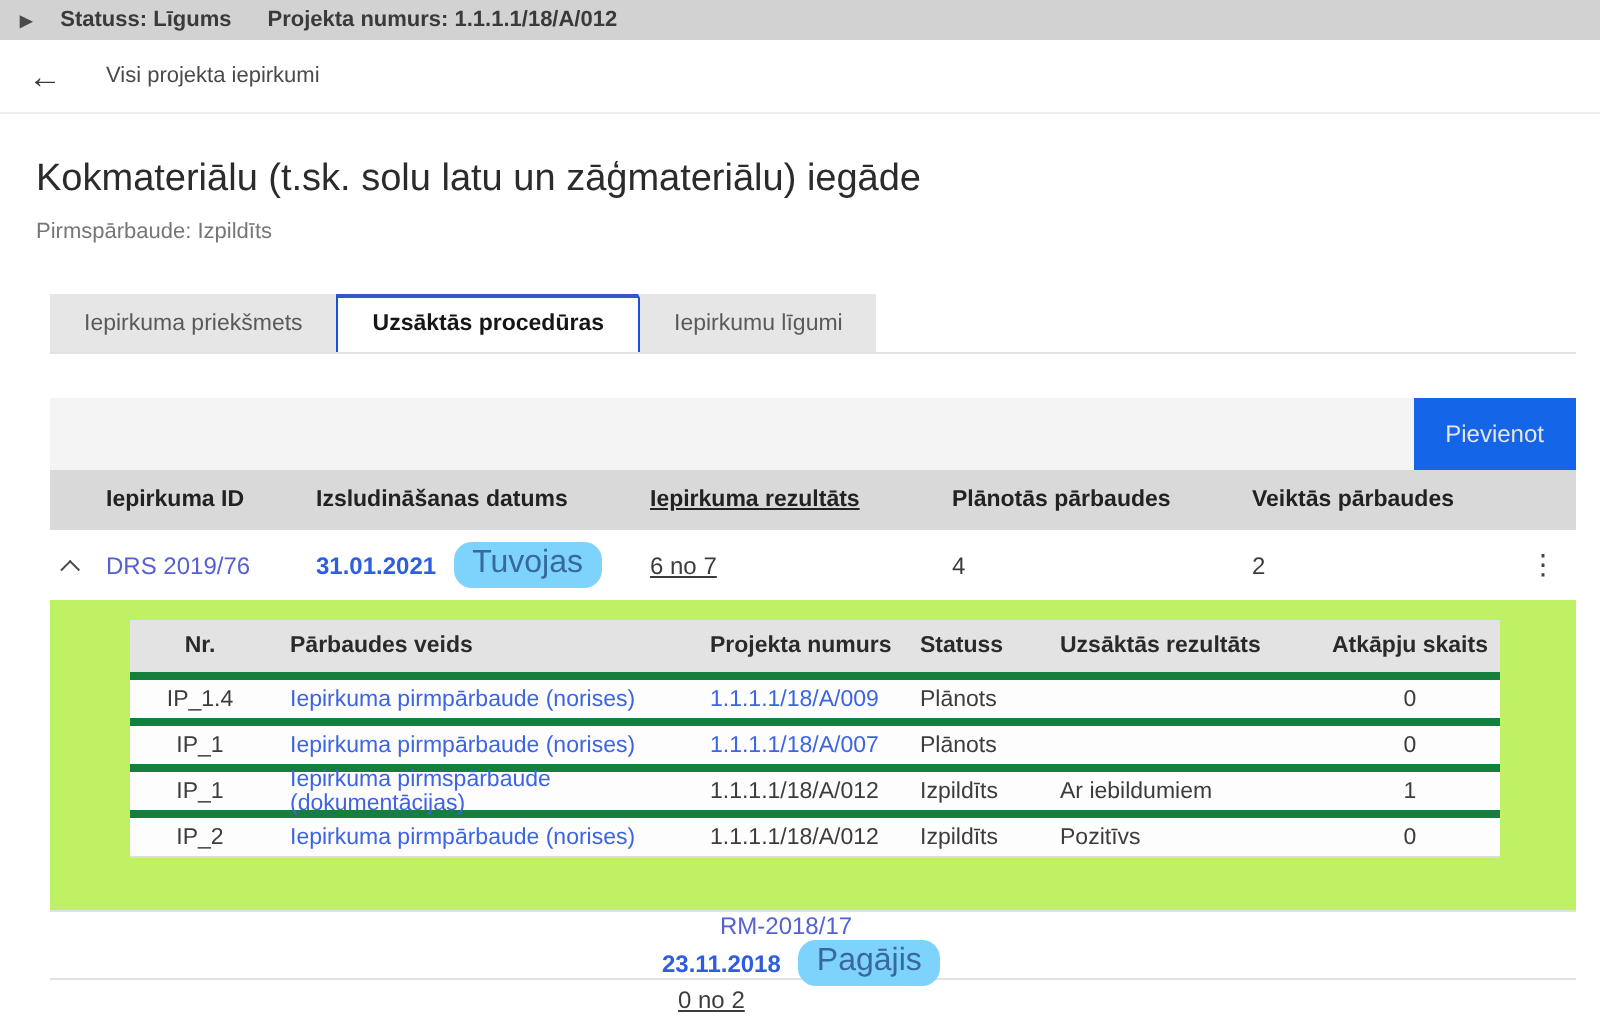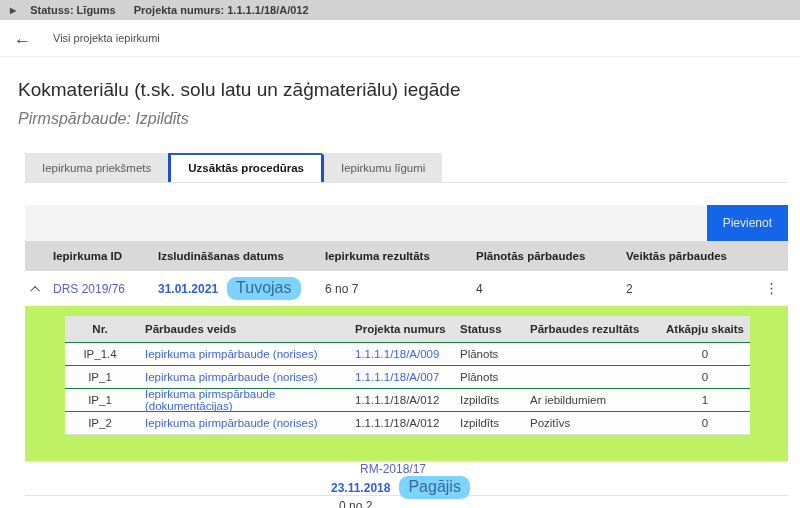--- a/index.html
+++ b/index.html
@@ -14,63 +14,63 @@
 
   
   .navbar { height:37px; display:flex; align-items:center; padding:0 14px;
     border-bottom:1px solid #ededed; }
   .back-arrow { font-size:17px; color:#3c3c3c; cursor:pointer; line-height:1; }
   .nav-label { font-size:11px; color:#4a4a4a; margin-left:22px; cursor:pointer;text-align:right; }
 
   
   .page-head { padding:22px 18px 0 18px; }
   .page-title { font-size:19px; font-weight:400; color:#2b2b2b; margin:0 0 9px 0; }
-  .page-sub { font-size:16px; color:#767676;font-style:italic; }
+  .page-sub { font-size:11px; color:#767676; }
 
   
   .tabs { display:flex; margin:25px 0 0 25px; width:763px; border-bottom:1px solid #e3e3e3; }
-  .tab { padding:7px 17px 8px 17px; background:#e6e6e6; border-left:3px solid #1d4ed8;
+  .tab { padding:7px 17px 8px 17px; background:#e6e6e6; border-left:1px solid #1d4ed8;
     font-size:11.5px; color:#5a5a5a; cursor:pointer; border-top:2px solid transparent; }
   .tab:first-child { border-left:none; }
   .tab.active { background:#fff; color:#161616; font-weight:bold; border-top:2px solid #3357c4; }
 
   
   .content { width:763px; margin:22px 12px 0 25px; }
   .toolbar { height:36px; background:#f4f4f4; position:relative; }
   .btn-primary { position:absolute; right:0; top:0; height:36px; min-width:76px;
     background:#1565e8; color:#e5e5e5; border:none; font-size:12px; padding:0 16px;
     cursor:pointer; font-family:inherit; }
 
   .thead { display:flex; align-items:center; background:#d9d9d9; height:30px;
     font-size:11.5px; font-weight:bold; color:#222; }
   .trow  { display:flex; align-items:center; background:#fff; height:35px; font-size:12px; color:#3c3c3c; }
   .trow.bordered { border-top:1px solid #e2e2e2; border-bottom:1px solid #e2e2e2;flex-direction:column; }
   .c-chev { width:22px; text-align:center; }
   .c-id   { width:105px; padding-left:6px; }
   .c-date { width:163px; padding-left:6px; display:flex; align-items:center; }
-  .c-res  { width:155px; padding-left:10px; }
+  .c-res  { width:155px; padding-left:10px;text-decoration:underline; }
   .c-plan { width:150px; padding-left:6px; }
   .c-done { width:135px; padding-left:6px; }
   .c-menu { width:33px; text-align:center; }
 
   .chev-up { display:inline-block; width:7px; height:7px; border-top:1.6px solid #4a4a4a;
     border-left:1.6px solid #4a4a4a; transform:rotate(45deg) translateY(2px); cursor:pointer; }
   .kebab { font-size:14px; color:#444; cursor:pointer; line-height:1; }
 
   .link { color:#3c64e4; cursor:pointer; text-decoration:none;margin-top:42px; }
   .link-id { color:#5560d2; cursor:pointer; }
   .link-date { color:#2d5de2; cursor:pointer;font-weight:bold; }
   .badge { background:#7dd3fc; color:#38699e; border-radius:9px; padding:2px 9px 3px 9px;
     font-size:16px; margin-left:9px; white-space:nowrap; }
 
   
   .expanded { background:#bef264; padding:10px 38px 26px 40px; }
   .ntable { width:685px; font-size:11.5px; color:#3c3c3c; border-bottom:1px solid #dcdcdc; }
   .nhead { display:flex; align-items:center; background:#e3e3e3; height:26px; font-weight:bold; color:#2a2a2a; }
-  .nrow  { display:flex; align-items:center; background:#fdfdfd; height:23px; border-top:1px solid #15803d; }
+  .nrow  { display:flex; align-items:center; background:#fdfdfd; height:23px; border-top:4px solid #15803d; }
   .nrow:first-of-type { border-top:none; }
   .n-nr   { width:70px; text-align:center; }
   .n-type { width:220px; padding-left:10px; }
   .n-proj { width:105px; }
   .n-stat { width:70px; }
   .n-rez  { width:130px; }
   .n-atk  { width:90px; text-align:center; }
 </style>
 </head>
 <body>
@@ -126,21 +126,21 @@
     <div class="c-menu"><span class="kebab">⋮</span></div>
   </div>
 
   <div class="expanded">
     <div class="ntable">
       <div class="nhead">
         <div class="n-nr">Nr.</div>
         <div class="n-type">Pārbaudes veids</div>
         <div class="n-proj">Projekta numurs</div>
         <div class="n-stat">Statuss</div>
-        <div class="n-rez">Pārbaudes rezultāts</div>
+        <div class="n-rez">Uzsāktās rezultāts</div>
         <div class="n-atk">Atkāpju skaits</div>
       </div>
 
       <div class="nrow">
         <div class="n-nr">IP_1.4</div>
         <div class="n-type"><span class="link">Iepirkuma pirmpārbaude (norises)</span></div>
         <div class="n-proj"><span class="link">1.1.1.1/18/A/009</span></div>
         <div class="n-stat">Plānots</div>
         <div class="n-rez"></div>
         <div class="n-atk">0</div>

